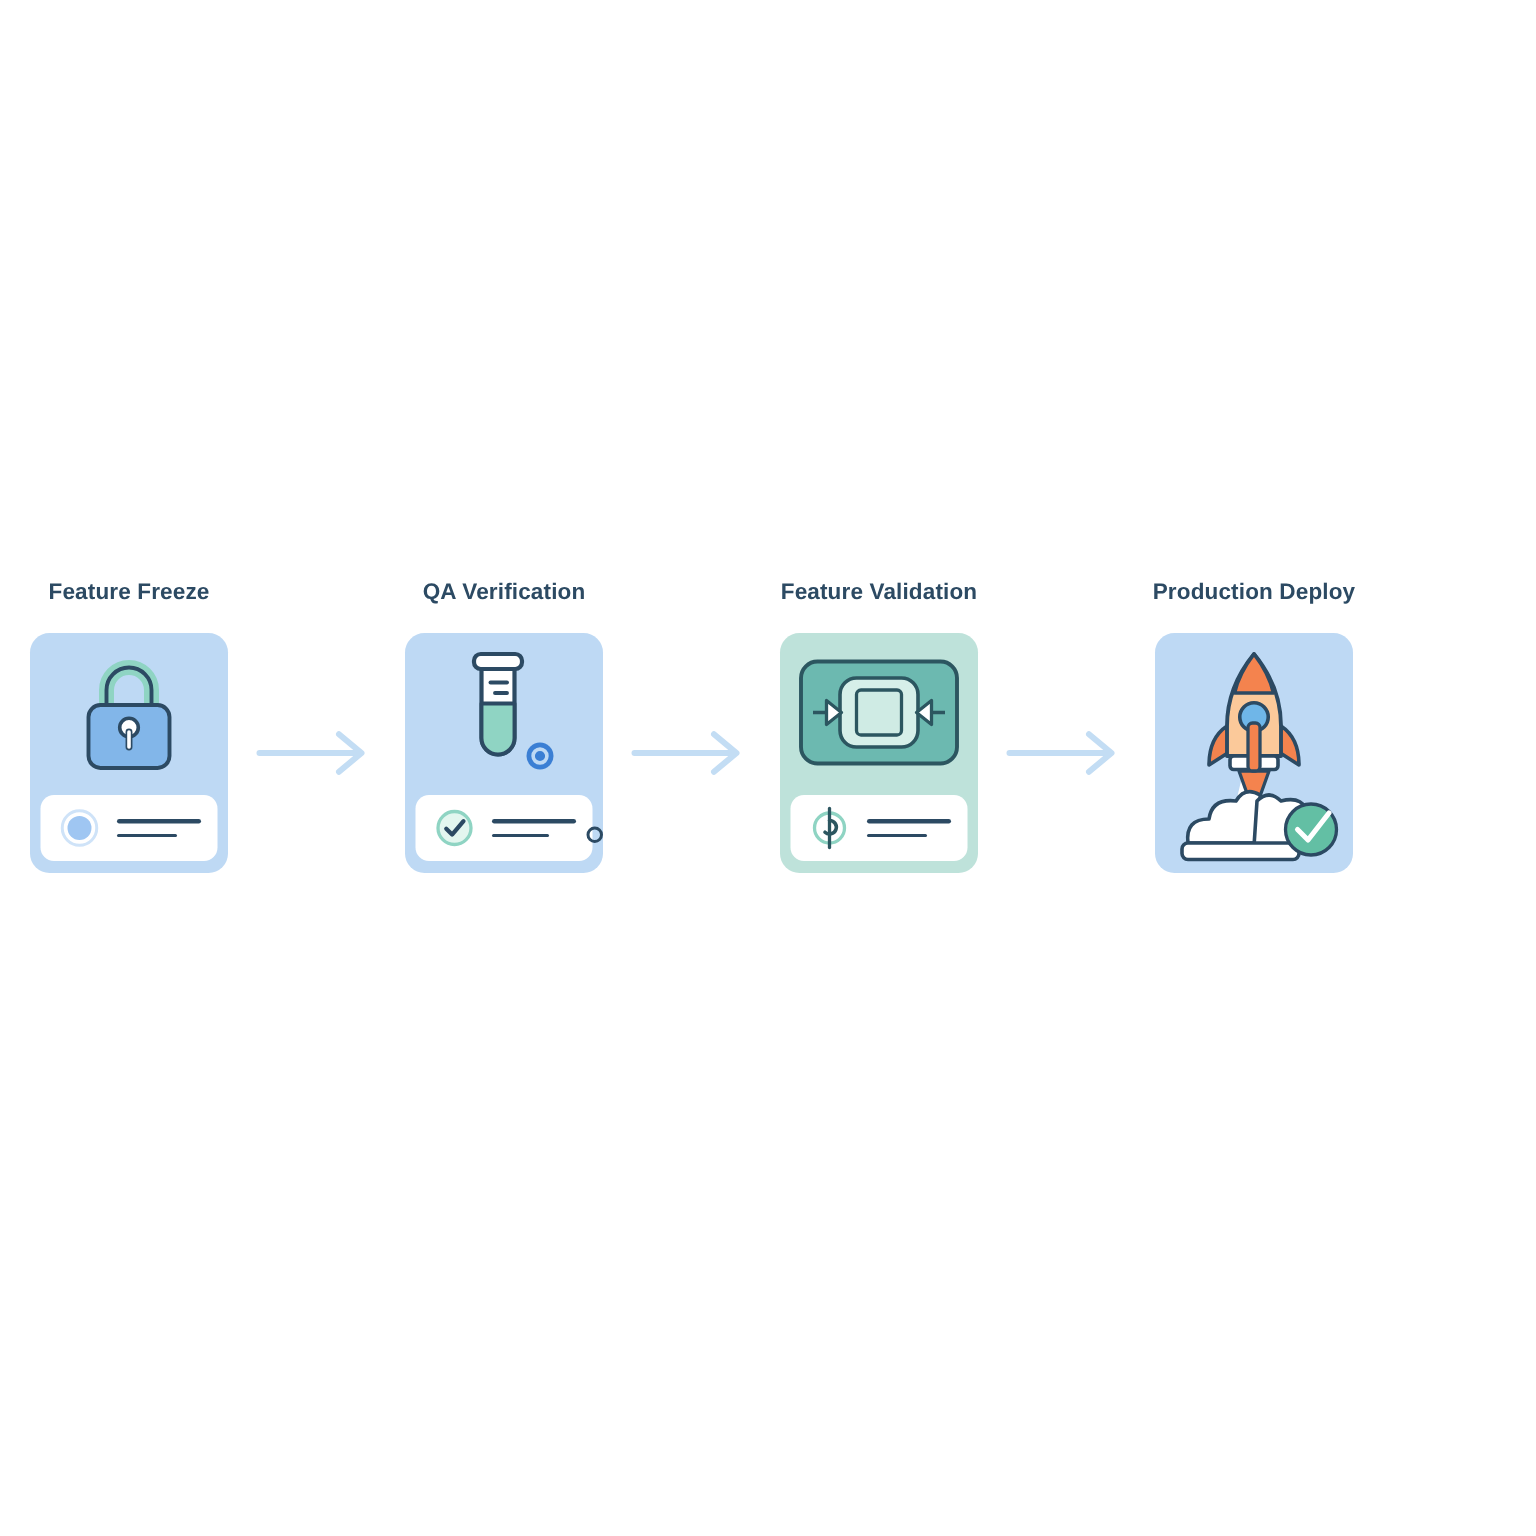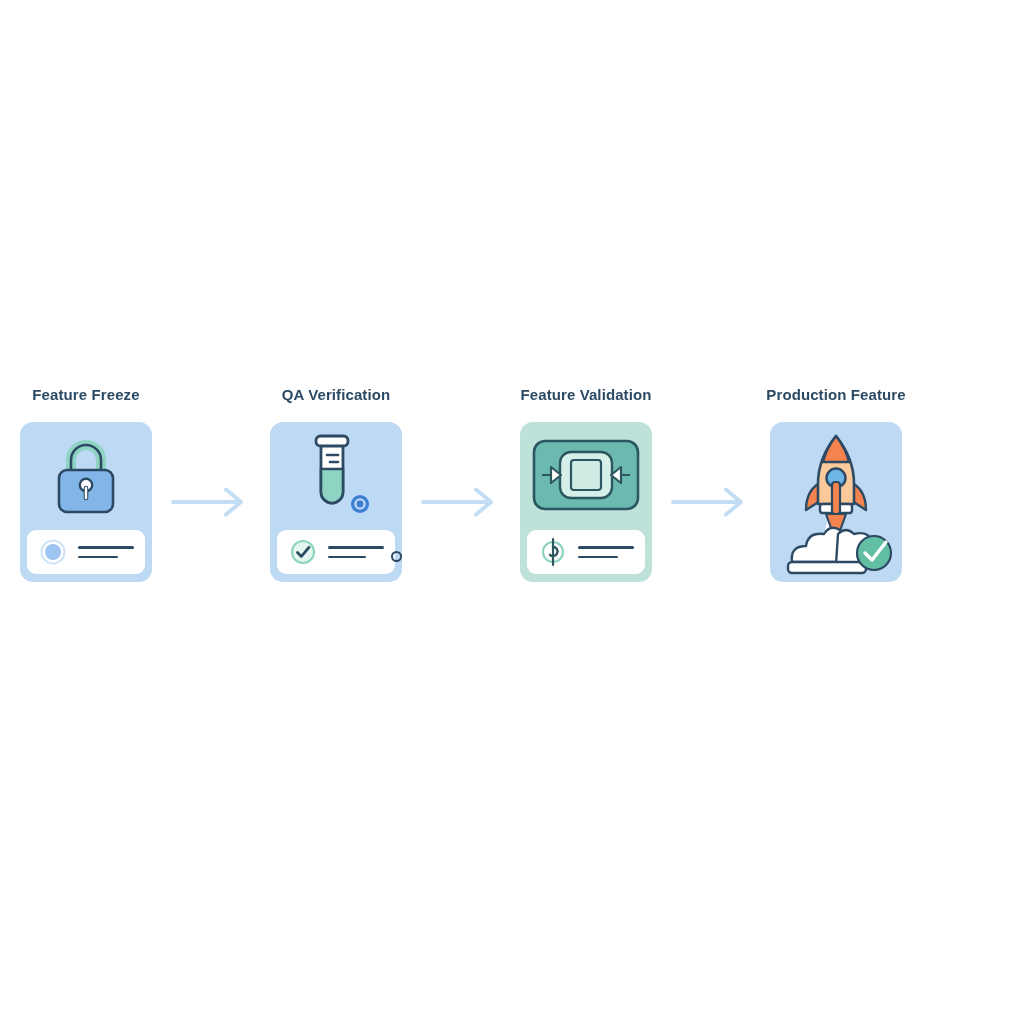--- a/index.html
+++ b/index.html
@@ -240,21 +240,21 @@
     </div>
 
     <div class="connector">
       <svg width="78" height="30" viewBox="0 0 78 30">
         <path d="M1 15 H66" stroke="#c3ddf4" stroke-width="4" stroke-linecap="round" fill="none"></path>
         <path d="M54 2.5 L69 15 L54 27.5" stroke="#c3ddf4" stroke-width="4" stroke-linecap="round" stroke-linejoin="round" fill="none"></path>
       </svg>
     </div>
 
     <div class="stage">
-      <div class="stage-title">Production Feature</div>
+      <div class="stage-title">Production Deploy</div>
       <div class="card solid">
         <svg width="132" height="160" viewBox="0 0 132 160" style="position:absolute;left:0;top:0;">
 
           <path d="M58 96 q-6 26 -12 46 h32 q-6 -20 -12 -46 Z" fill="#ffffff"></path>
 
           <path d="M56 92 h20 l-10 28 Z" fill="#f4834e" stroke="#2c4a63" stroke-width="2.2" stroke-linejoin="round"></path>
 
           <path d="M48 62 q-12 8 -12 26 l14 -9 Z" fill="#f4834e" stroke="#2c4a63" stroke-width="2.4" stroke-linejoin="round"></path>
           <path d="M84 62 q12 8 12 26 l-14 -9 Z" fill="#f4834e" stroke="#2c4a63" stroke-width="2.4" stroke-linejoin="round"></path>
 

